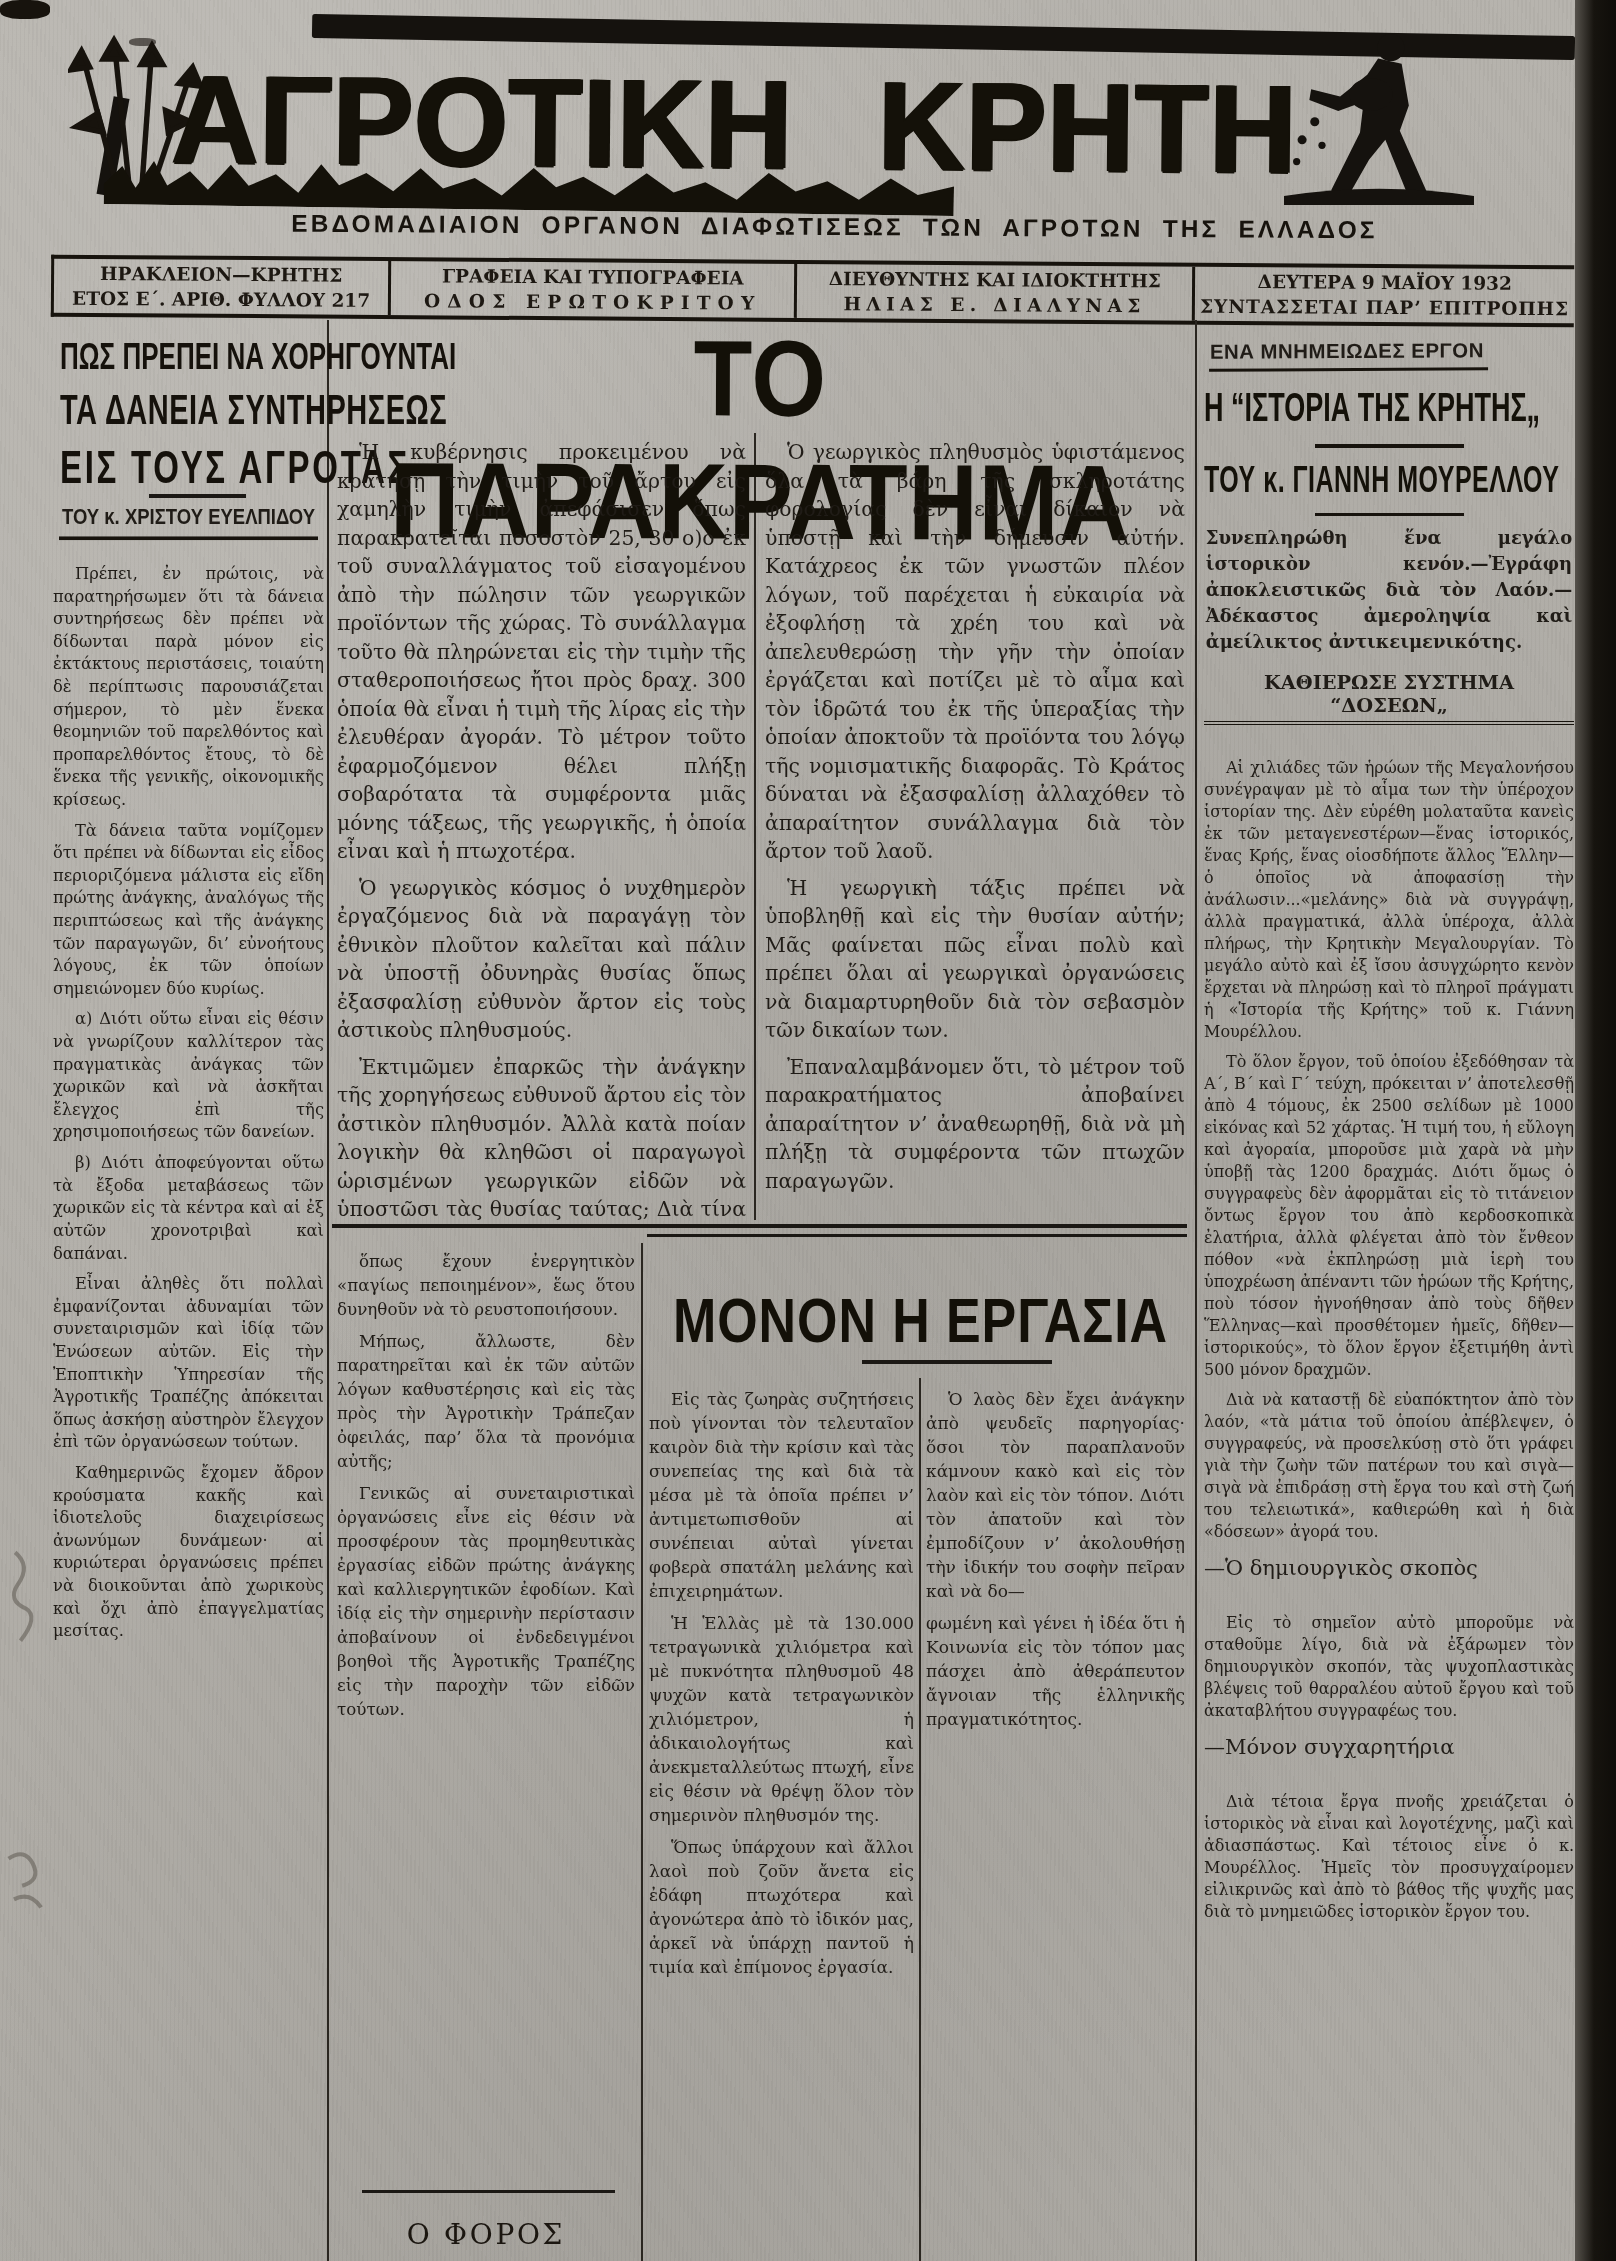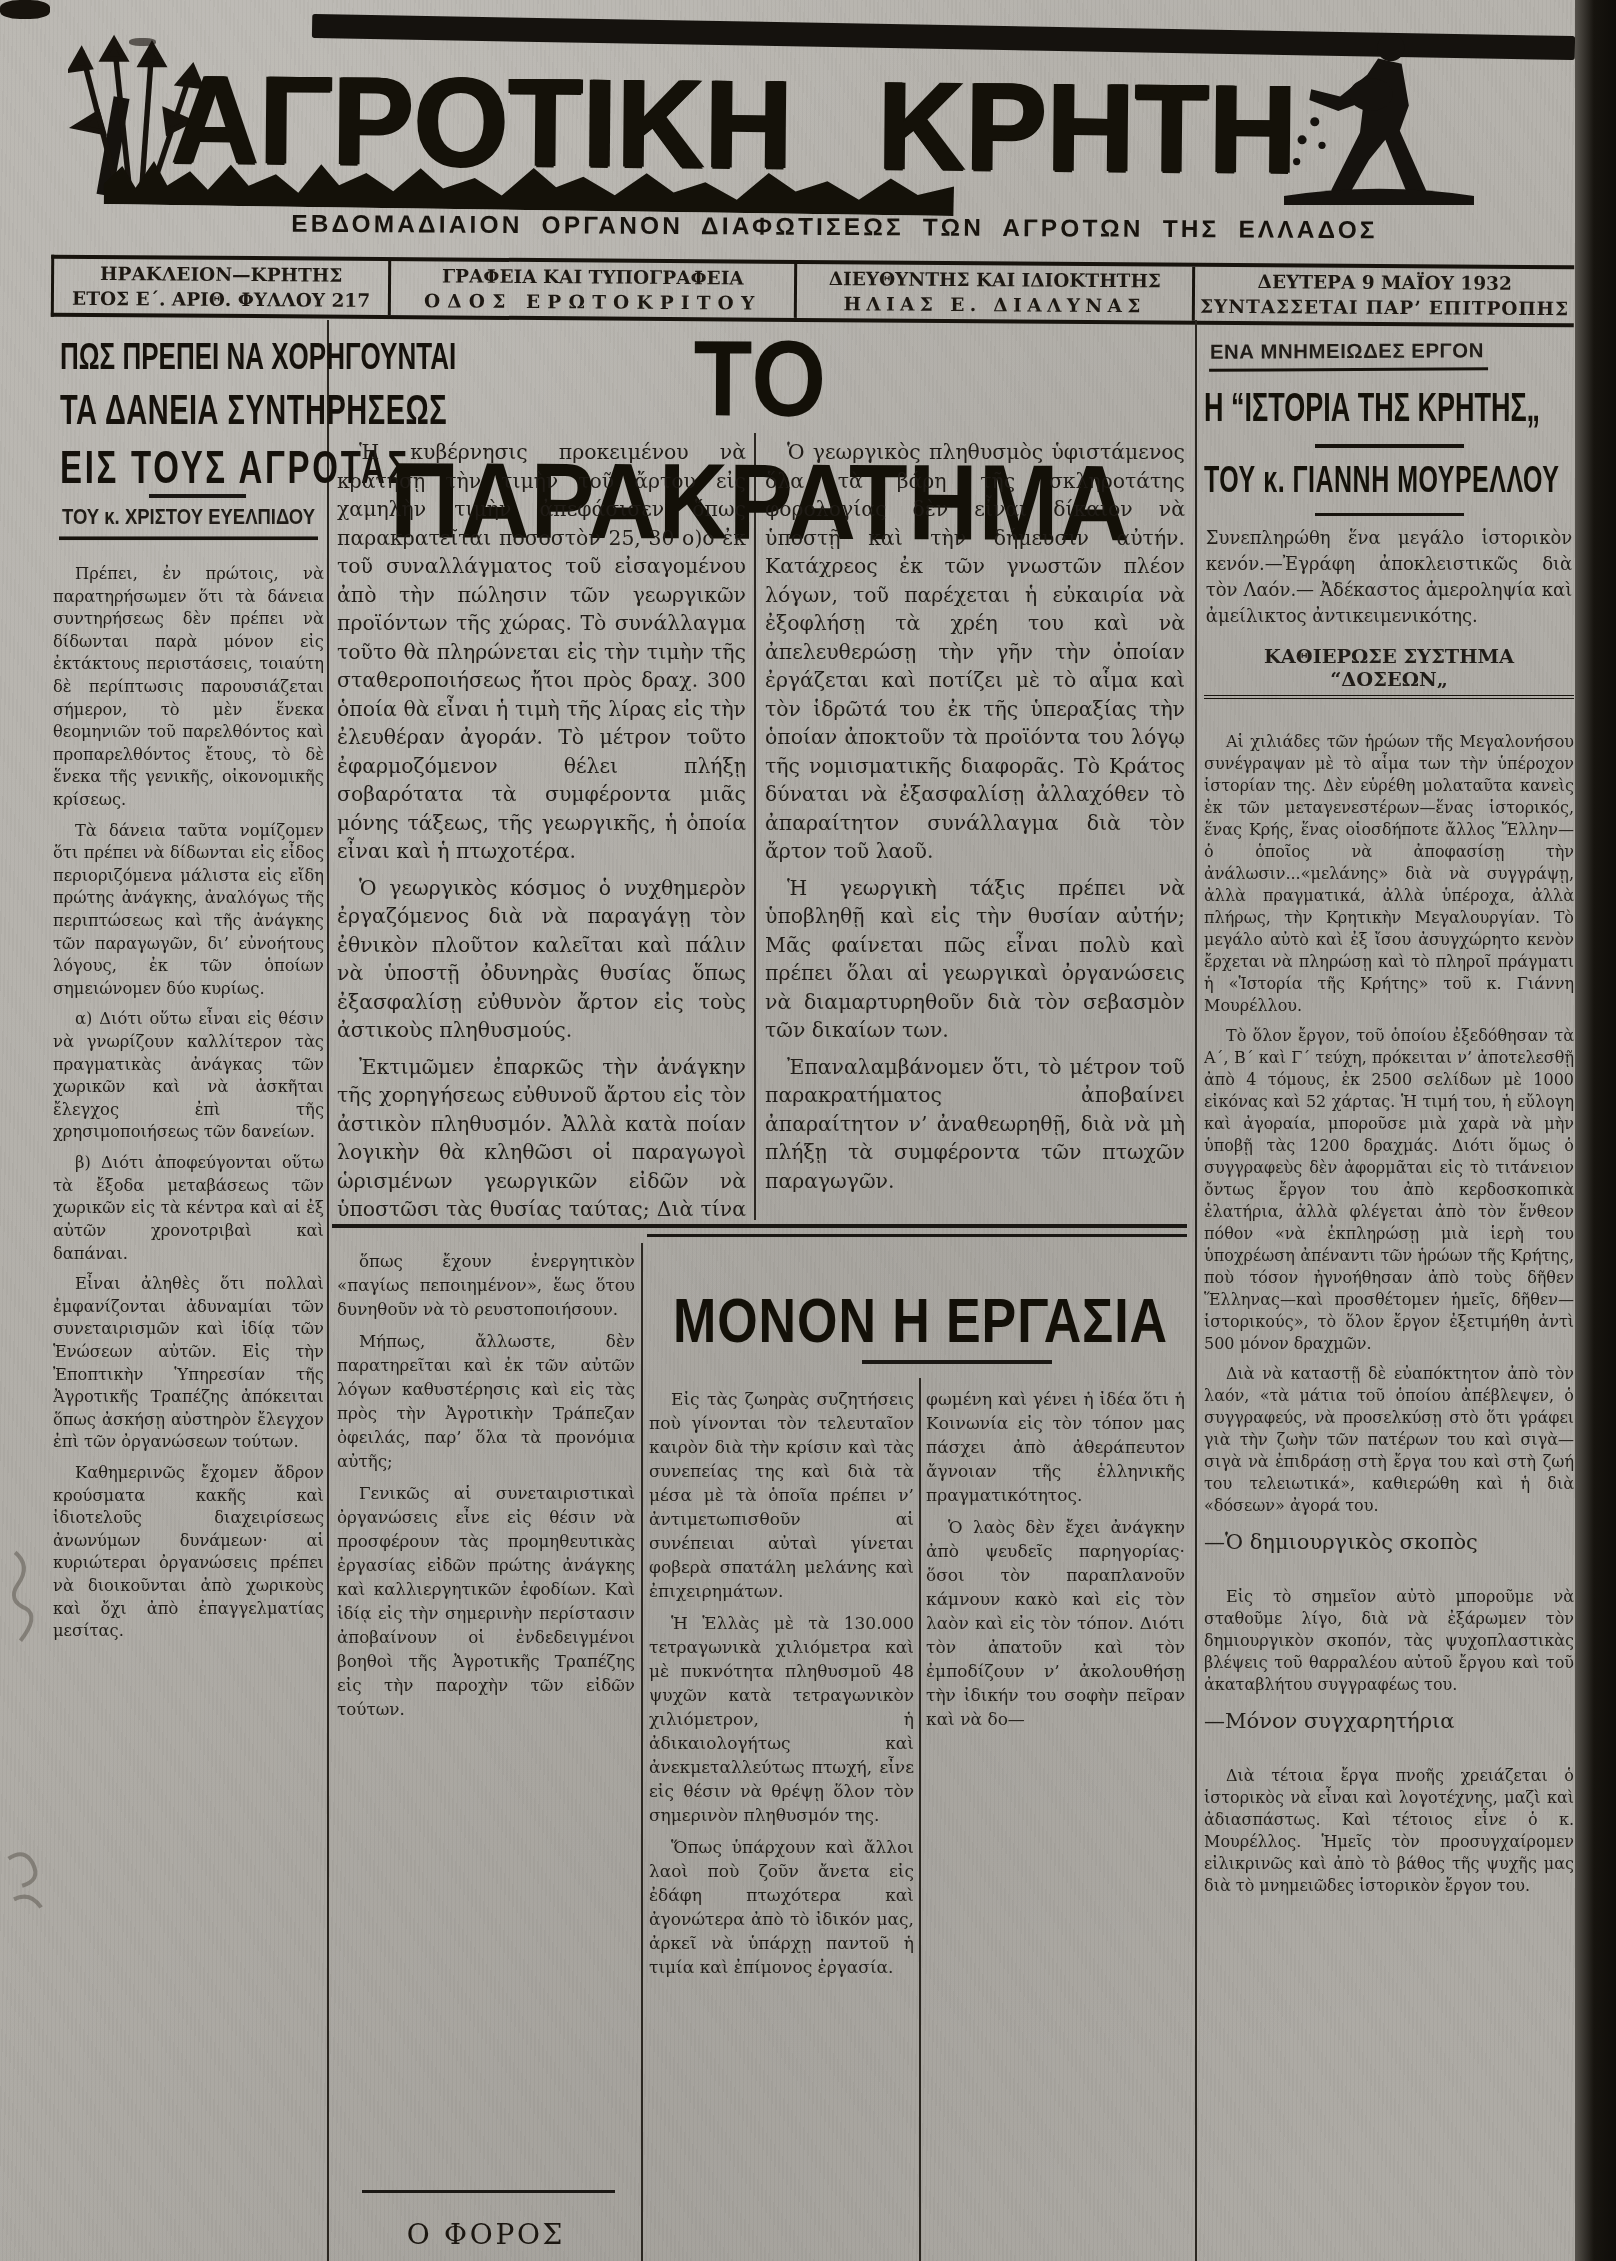--- a/index.html
+++ b/index.html
@@ -65,21 +65,21 @@
   
   .feature-flow{left:1204px;top:340px;width:370px;height:2062px;}
   .kicker span{display:inline-block;font-family:"Liberation Sans",sans-serif;font-weight:900;font-size:20.4px;
     border-bottom:3.6px solid #17130d;padding:0 4.5px 5.4px 0.9px;margin-left:4.5px;letter-spacing:0.5px;transform:rotate(-.3deg);}
   .sq{overflow:visible;text-decoration:underline;}
   .f-h1 span,.f-h2 span{display:inline-block;font-family:"Liberation Sans",sans-serif;font-weight:900;color:#141109;
     transform-origin:top left;white-space:nowrap;}
   .f-h1 span{font-size:27px;transform:scaleY(1.5);}
   .f-h2 span{font-size:25px;transform:scaleY(1.5);letter-spacing:0.5px;}
   .f-rule{width:149px;height:3.6px;background:#17130d;margin:9px auto;}
-  .f-lead{font-weight:normal;font-size:18px;line-height:26px;margin:4.5px 1.8px 0 1.8px;text-align:justify;}
+  .f-lead{font-weight:bold;font-size:18px;line-height:26px;margin:4.5px 1.8px 0 1.8px;text-align:justify;}
   .f-sub{text-align:center;margin:15.4px 0 11.8px 0;}
   .f-sub span{display:inline-block;font-weight:bold;font-size:19.4px;border-bottom:4.5px double #17130d;padding:0 1.8px 4.5px 1.8px;}
   .f-body{font-size:16px;line-height:22px;margin-top:32px;}
   .f-sub2{font-weight:normal;font-size:21px;margin:12.7px 0 10px 0;}
   
   .scan-right{left:1575px;top:0;width:42px;height:2578px;
     background:linear-gradient(to right,#56524c,#17140f 45%,#0e0c09);}
   .blob{position:absolute;background:#17130d;border-radius:40%;}
   .scribble{position:absolute;opacity:.55;}
 </style>
@@ -216,22 +216,22 @@
     <div class="abs monon-h" style="left:630px;top:1284px;width:538px;text-align:right">
       <span>ΜΟΝΟΝ Η ΕΡΓΑΣΙΑ</span>
     </div>
     <div class="rule-h" style="left:862px;top:1360px;width:190px;height:4.1px"></div>
     <div class="abs clip m-col" style="left:649px;top:1387px;width:265px;height:1099px">
       <p class="body">Εἰς τὰς ζωηρὰς συζητήσεις ποὺ γίνονται τὸν τελευταῖον καιρὸν διὰ τὴν κρίσιν καὶ τὰς συνεπείας της καὶ διὰ τὰ μέσα μὲ τὰ ὁποῖα πρέπει ν’ ἀντιμετωπισθοῦν αἱ συνέπειαι αὐταὶ γίνεται φοβερὰ σπατάλη μελάνης καὶ ἐπιχειρημάτων.</p>
       <p class="body">Ἡ Ἑλλὰς μὲ τὰ 130.000 τετραγωνικὰ χιλιόμετρα καὶ μὲ πυκνότητα πληθυσμοῦ 48 ψυχῶν κατὰ τετραγωνικὸν χιλιόμετρον, ἡ ἀδικαιολογήτως καὶ ἀνεκμεταλλεύτως πτωχή, εἶνε εἰς θέσιν νὰ θρέψῃ ὅλον τὸν σημερινὸν πληθυσμόν της.</p>
       <p class="body">Ὅπως ὑπάρχουν καὶ ἄλλοι λαοὶ ποὺ ζοῦν ἄνετα εἰς ἐδάφη πτωχότερα καὶ ἀγονώτερα ἀπὸ τὸ ἰδικόν μας, ἀρκεῖ νὰ ὑπάρχῃ παντοῦ ἡ τιμία καὶ ἐπίμονος ἐργασία.</p>
     </div>
     <div class="abs clip m-col" style="left:926px;top:1387px;width:259px;height:1085px">
+      <p class="body">Ὁ λαὸς δὲν ἔχει ἀνάγκην ἀπὸ ψευδεῖς παρηγορίας· ὅσοι τὸν παραπλανοῦν κάμνουν κακὸ καὶ εἰς τὸν λαὸν καὶ εἰς τὸν τόπον. Διότι τὸν ἀπατοῦν καὶ τὸν ἐμποδίζουν ν’ ἀκολουθήσῃ τὴν ἰδικήν του σοφὴν πεῖραν καὶ νὰ δο—</p>
       <p class="body" style="text-indent:0">φωμένη καὶ γένει ἡ ἰδέα ὅτι ἡ Κοινωνία εἰς τὸν τόπον μας πάσχει ἀπὸ ἀθεράπευτον ἄγνοιαν τῆς ἑλληνικῆς πραγματικότητος.</p>
-      <p class="body">Ὁ λαὸς δὲν ἔχει ἀνάγκην ἀπὸ ψευδεῖς παρηγορίας· ὅσοι τὸν παραπλανοῦν κάμνουν κακὸ καὶ εἰς τὸν λαὸν καὶ εἰς τὸν τόπον. Διότι τὸν ἀπατοῦν καὶ τὸν ἐμποδίζουν ν’ ἀκολουθήσῃ τὴν ἰδικήν του σοφὴν πεῖραν καὶ νὰ δο—</p>
     </div>
 
   </section>
 
   <section>
     <div class="abs clip feature-flow">
       <div class="kicker">
         <span>ΕΝΑ ΜΝΗΜΕΙΩΔΕΣ ΕΡΓΟΝ</span>
       </div>
       <div class="sq f-h1" style="height:50px;margin-top:13.6px">

